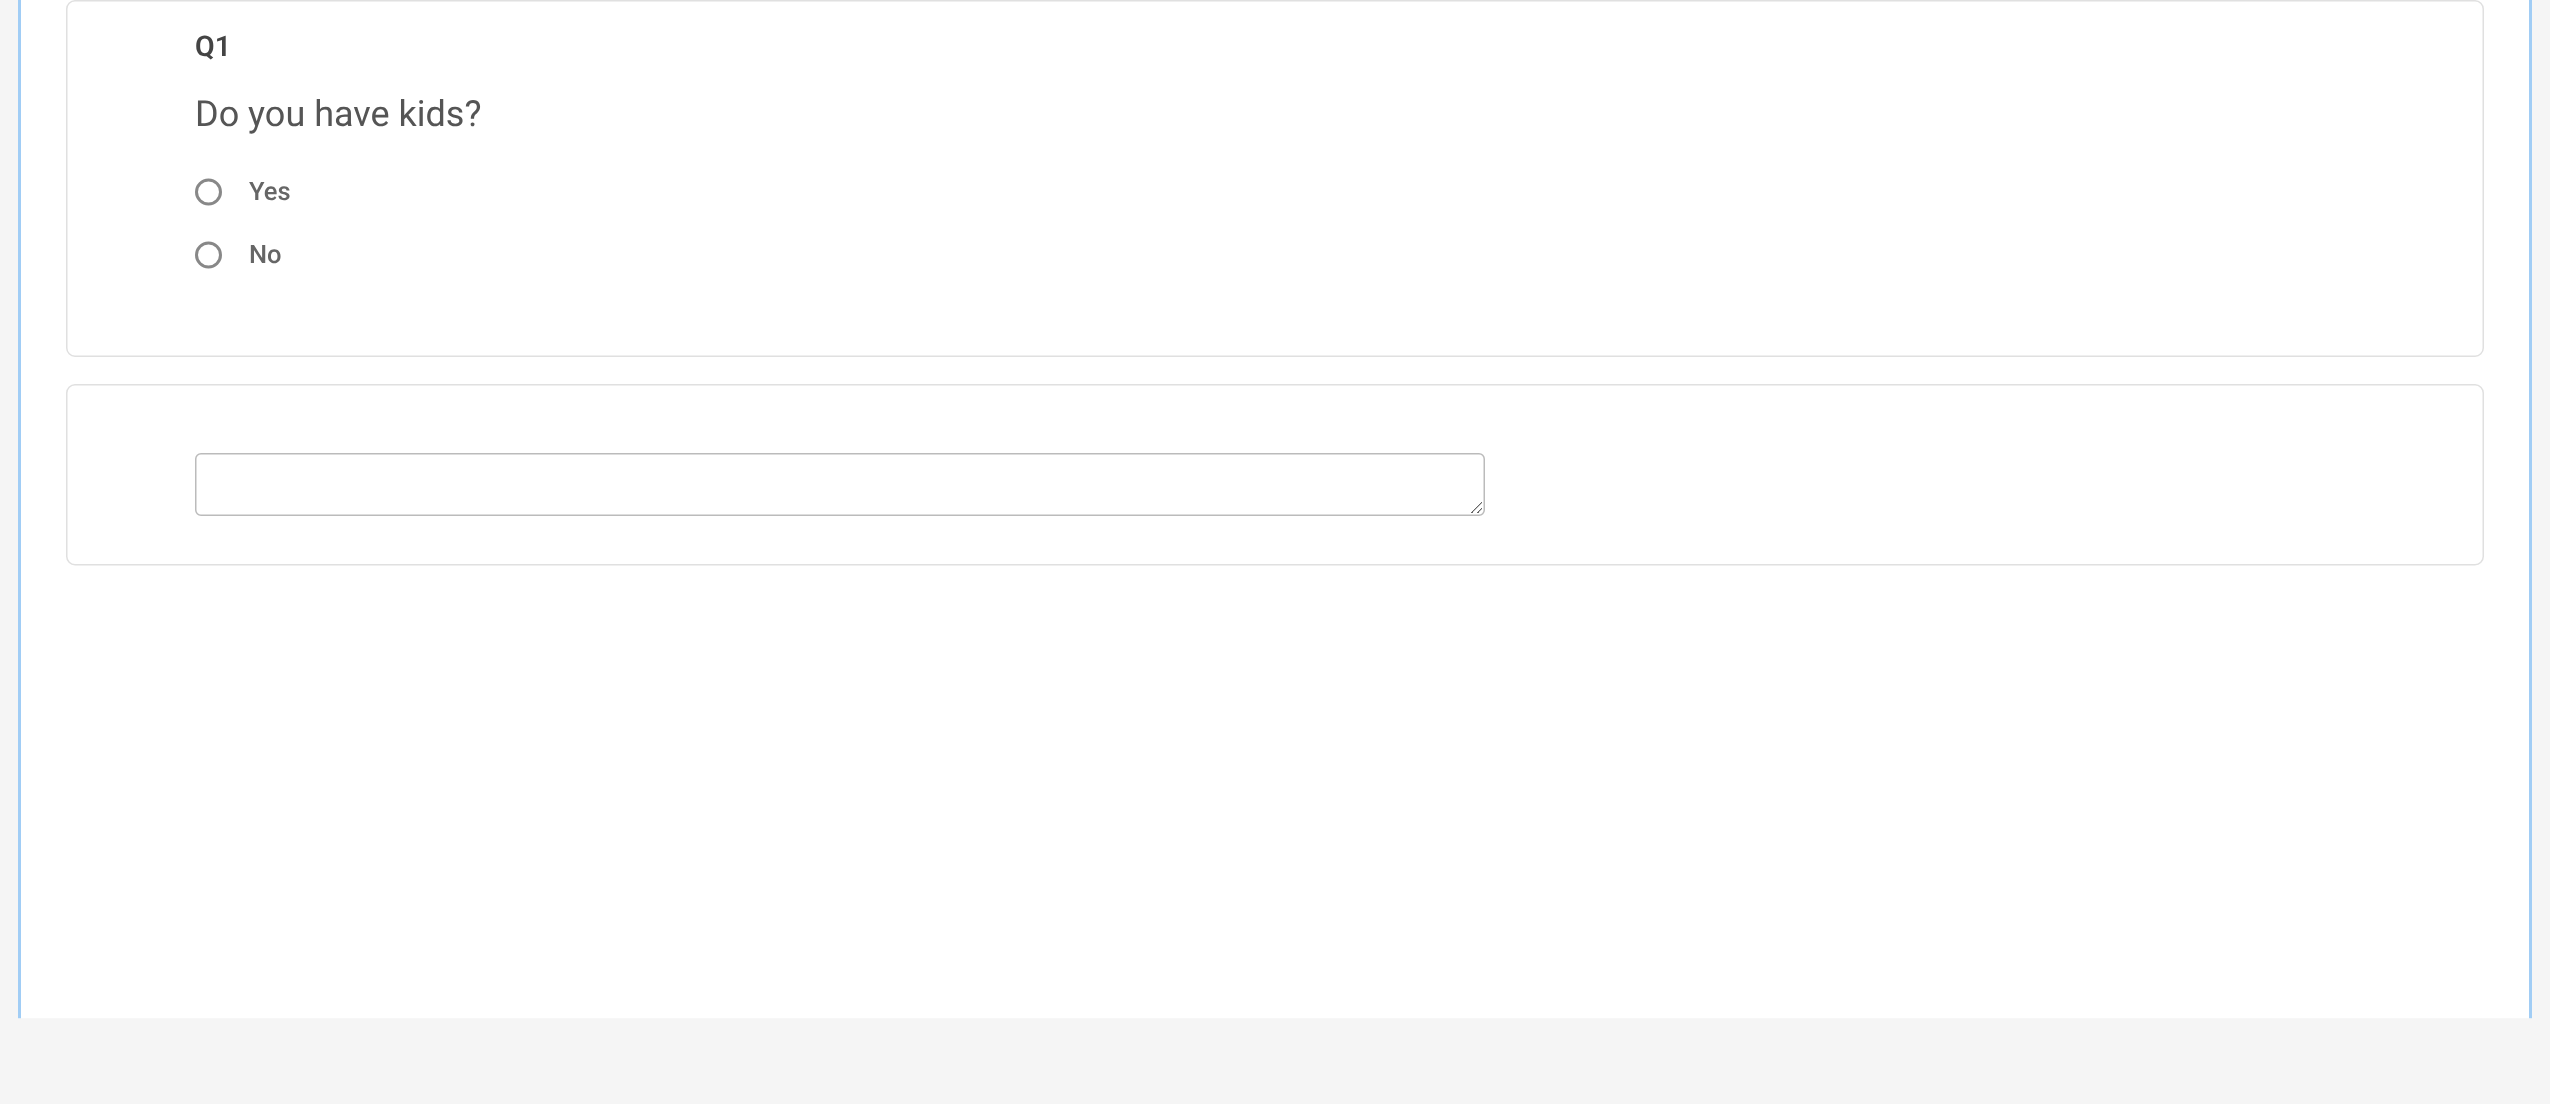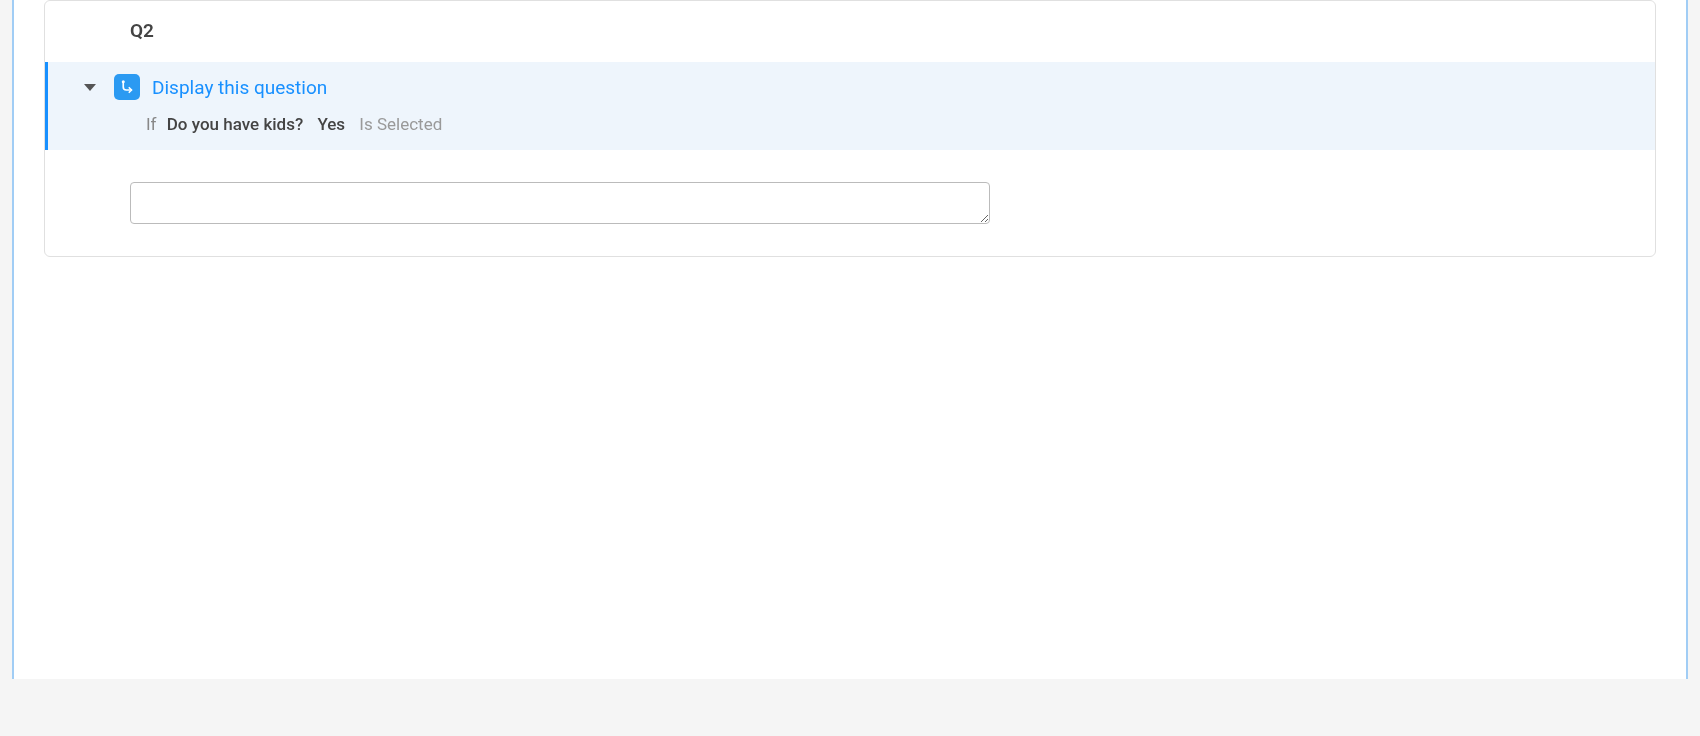--- a/index.html
+++ b/index.html
@@ -140,40 +140,32 @@
       font-family: inherit;
       font-size: 15px;
       margin-top: 10px;
     }
   </style>
 </head>
 <body>
 
 <div class="page-container">
 
+  <div class="question-card">
+    <div class="question-number">Q1</div>
+    <div class="question-title">Do you have kids?</div>
+    <div class="radio-option">
+      <span class="radio-circle"></span>
+      <span class="radio-label">Yes</span>
+    </div>
+    <div class="radio-option">
+      <span class="radio-circle"></span>
+      <span class="radio-label">No</span>
+    </div>
+  </div>
 
   <div class="question-card" style="padding-bottom:28px;">
-    <div class="question-number">Q2</div>
 
-    <div class="display-logic-bar">
-      <div class="display-logic-header">
-        <div class="dropdown-caret"></div>
-        <div class="logic-icon">
-          <svg viewBox="0 0 24 24" fill="none" stroke="#fff" stroke-width="2.2" stroke-linecap="round" stroke-linejoin="round">
-            <circle cx="7" cy="5" r="2" fill="#fff" stroke="none"></circle>
-            <path d="M7 7 v5 a4 4 0 0 0 4 4 h7"></path>
-            <path d="M15 13 l3 3 l-3 3"></path>
-          </svg>
-        </div>
-        <span class="display-logic-title">Display this question</span>
-      </div>
-      <div class="display-logic-condition">
-        <span class="cond-if">If</span>
-        <span class="cond-question">Do you have kids?</span>
-        <span class="cond-answer">Yes</span>
-        <span class="cond-operator">Is Selected</span>
-      </div>
-    </div>
 
     <textarea class="text-input-area" style=""></textarea>
   </div>
 
 </div>
 
 </body></html>

